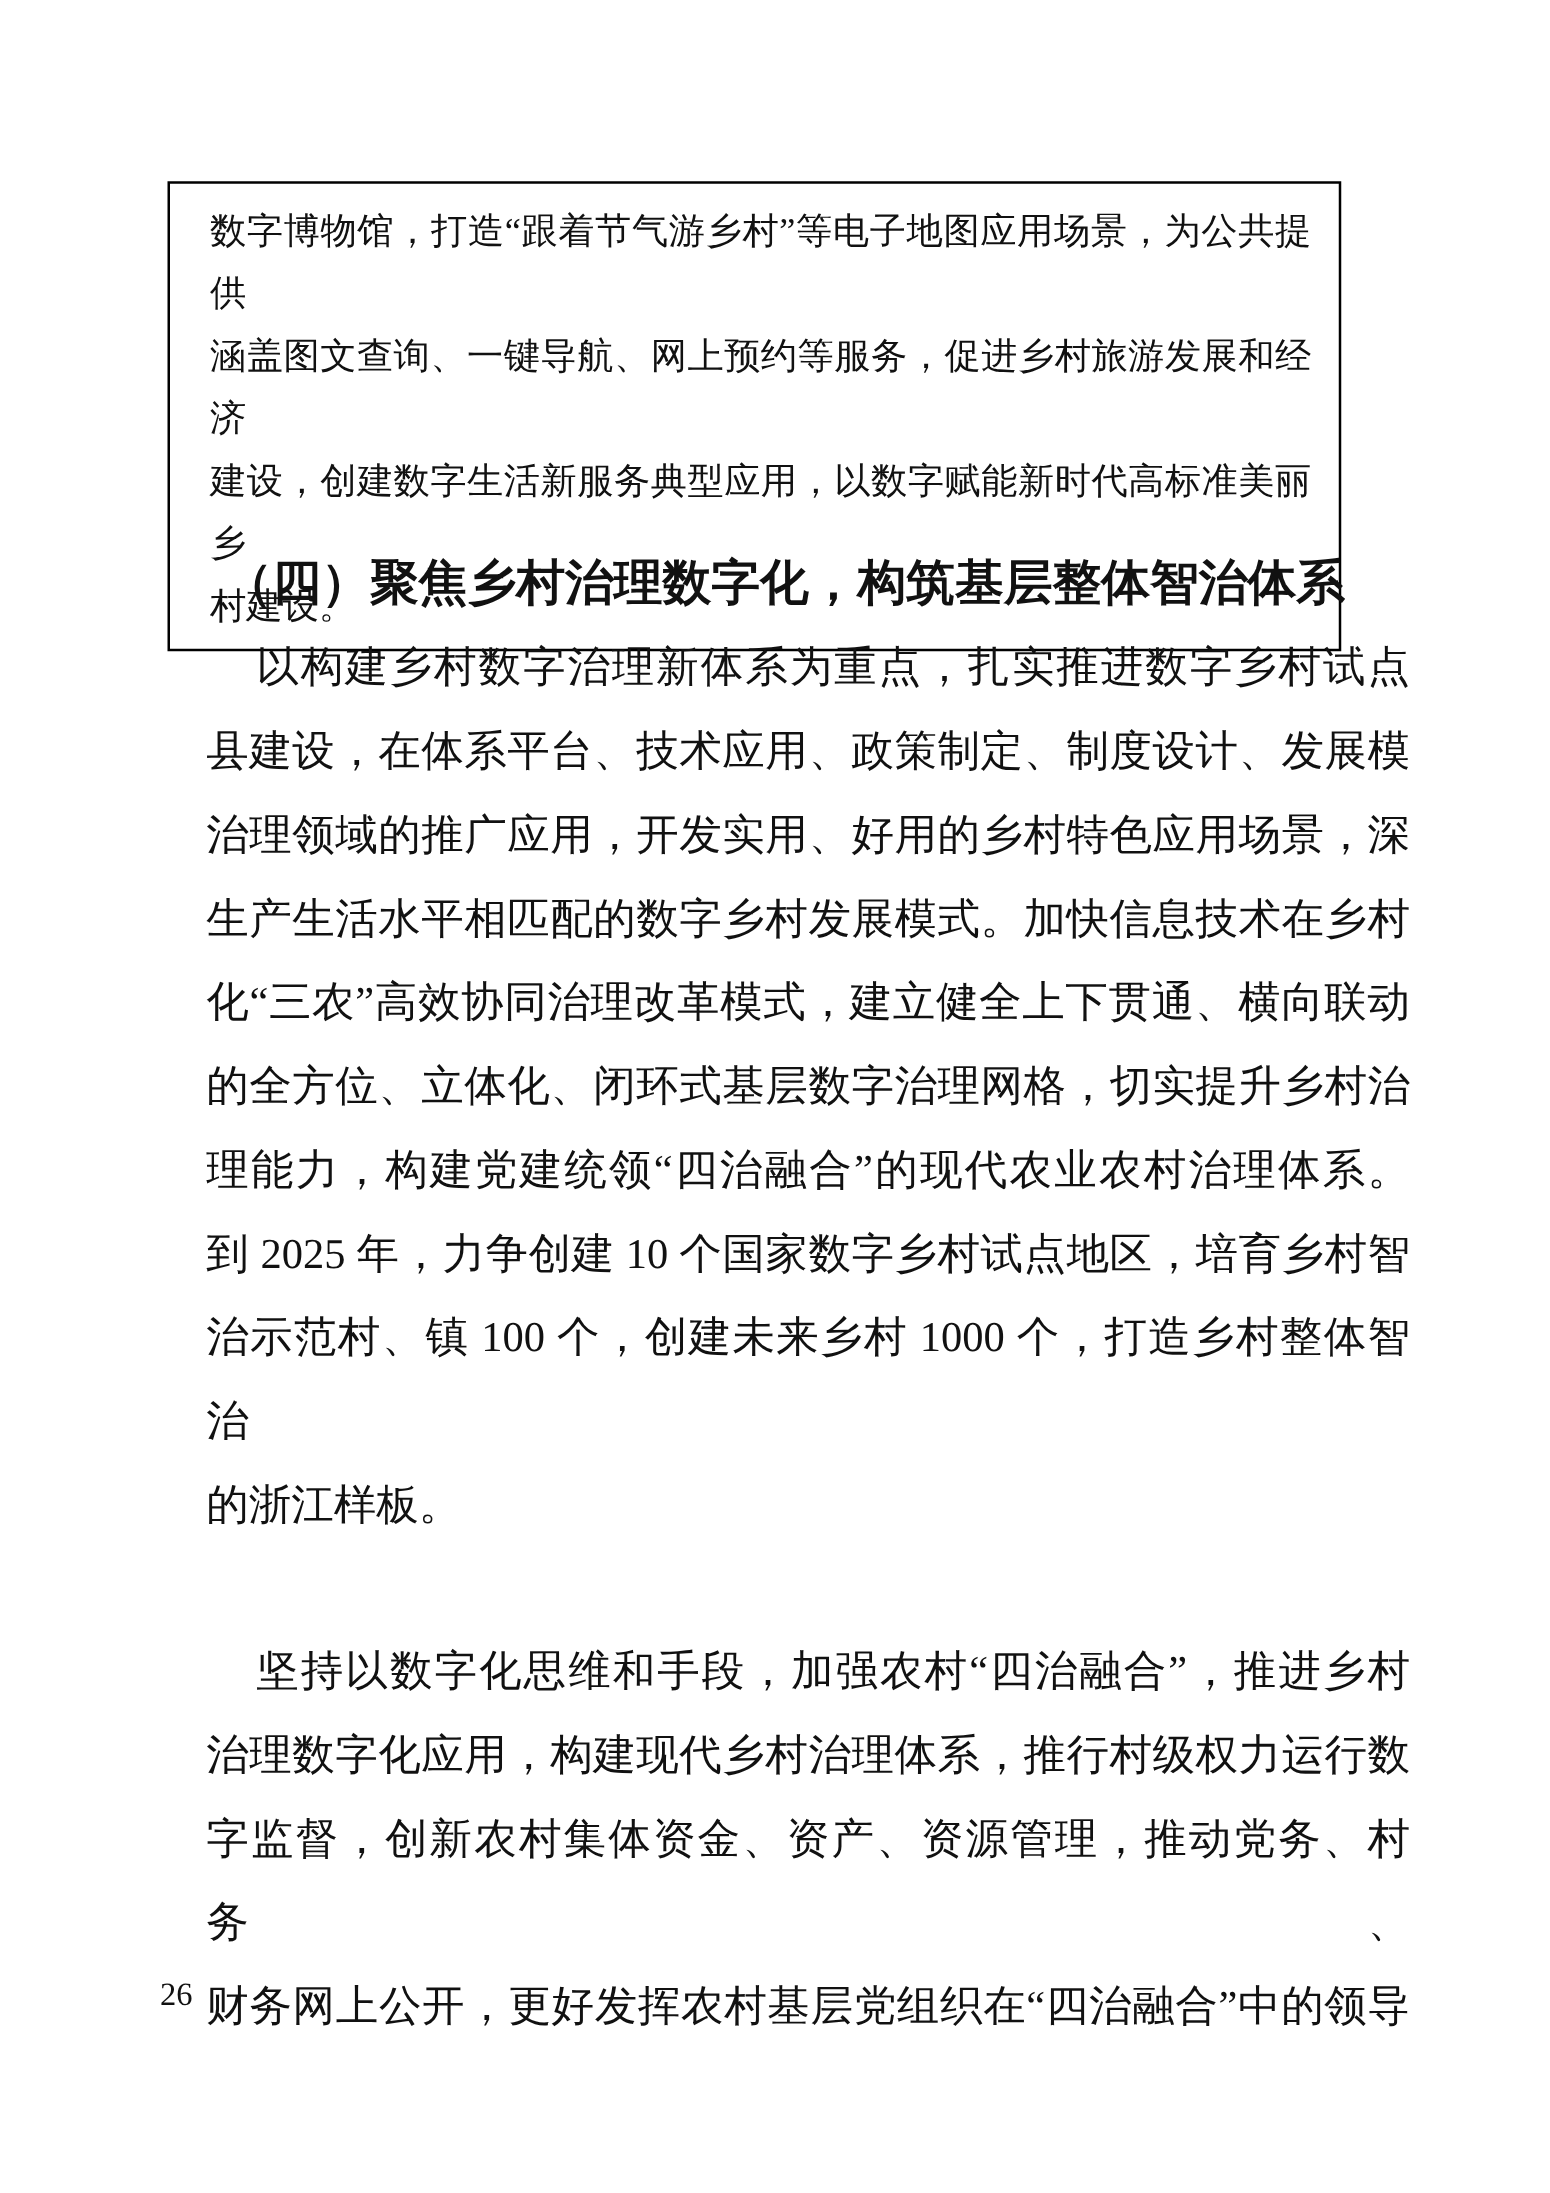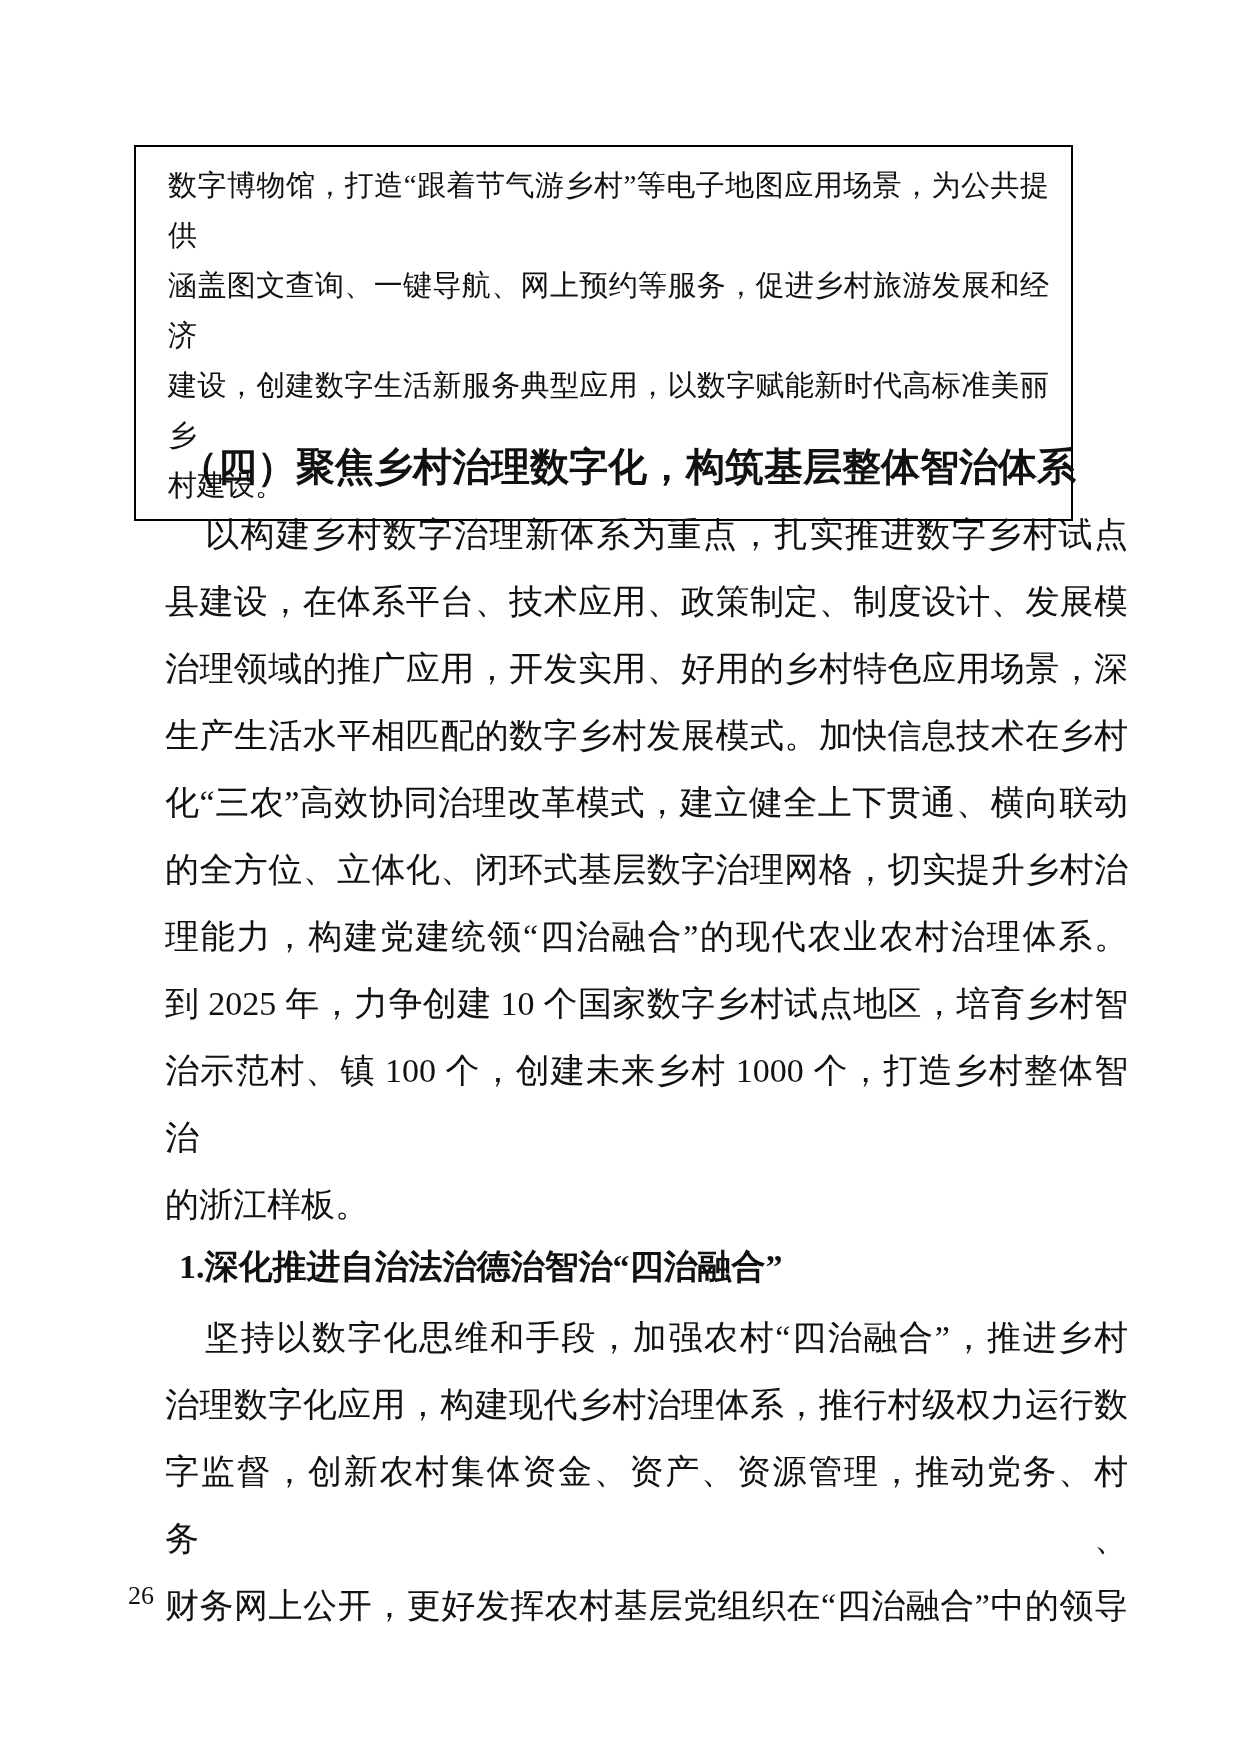--- a/index.html
+++ b/index.html
@@ -96,21 +96,20 @@
     <div class="body-line">治理领域的推广应用，开发实用、好用的乡村特色应用场景，深</div>
     <div class="body-line">生产生活水平相匹配的数字乡村发展模式。加快信息技术在乡村</div>
     <div class="body-line">化“三农”高效协同治理改革模式，建立健全上下贯通、横向联动</div>
     <div class="body-line">的全方位、立体化、闭环式基层数字治理网格，切实提升乡村治</div>
     <div class="body-line">理能力，构建党建统领“四治融合”的现代农业农村治理体系。</div>
     <div class="body-line">到 2025 年，力争创建 10 个国家数字乡村试点地区，培育乡村智</div>
     <div class="body-line">治示范村、镇 100 个，创建未来乡村 1000 个，打造乡村整体智治</div>
     <div class="body-line last">的浙江样板。</div>
   </div>
 
-  <div class="sub-heading">1.深化推进自治法治德治智治“四治融合”</div>
 
   <div class="para para-2">
     <div class="body-line first">坚持以数字化思维和手段，加强农村“四治融合”，推进乡村</div>
     <div class="body-line">治理数字化应用，构建现代乡村治理体系，推行村级权力运行数</div>
     <div class="body-line">字监督，创新农村集体资金、资产、资源管理，推动党务、村务、</div>
     <div class="body-line">财务网上公开，更好发挥农村基层党组织在“四治融合”中的领导</div>
   </div>
 
   <div class="page-number">26</div>
 

